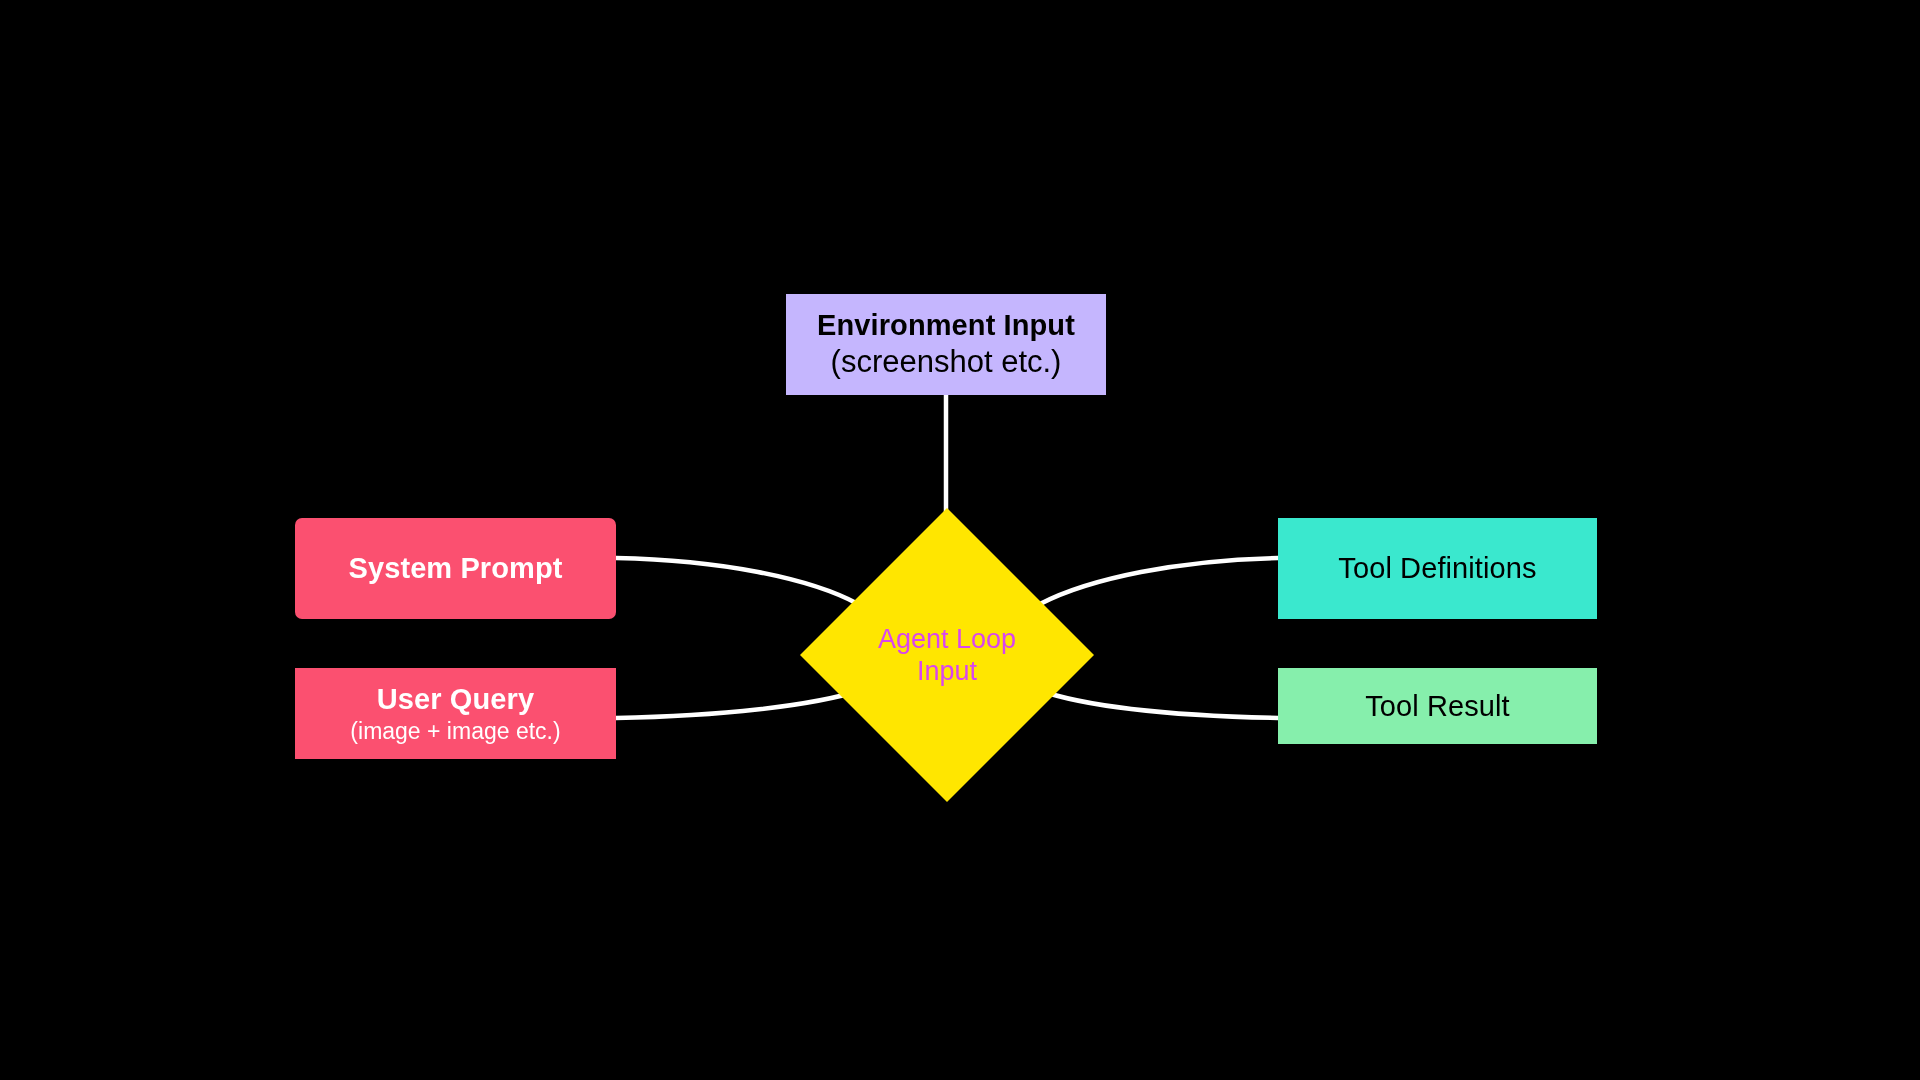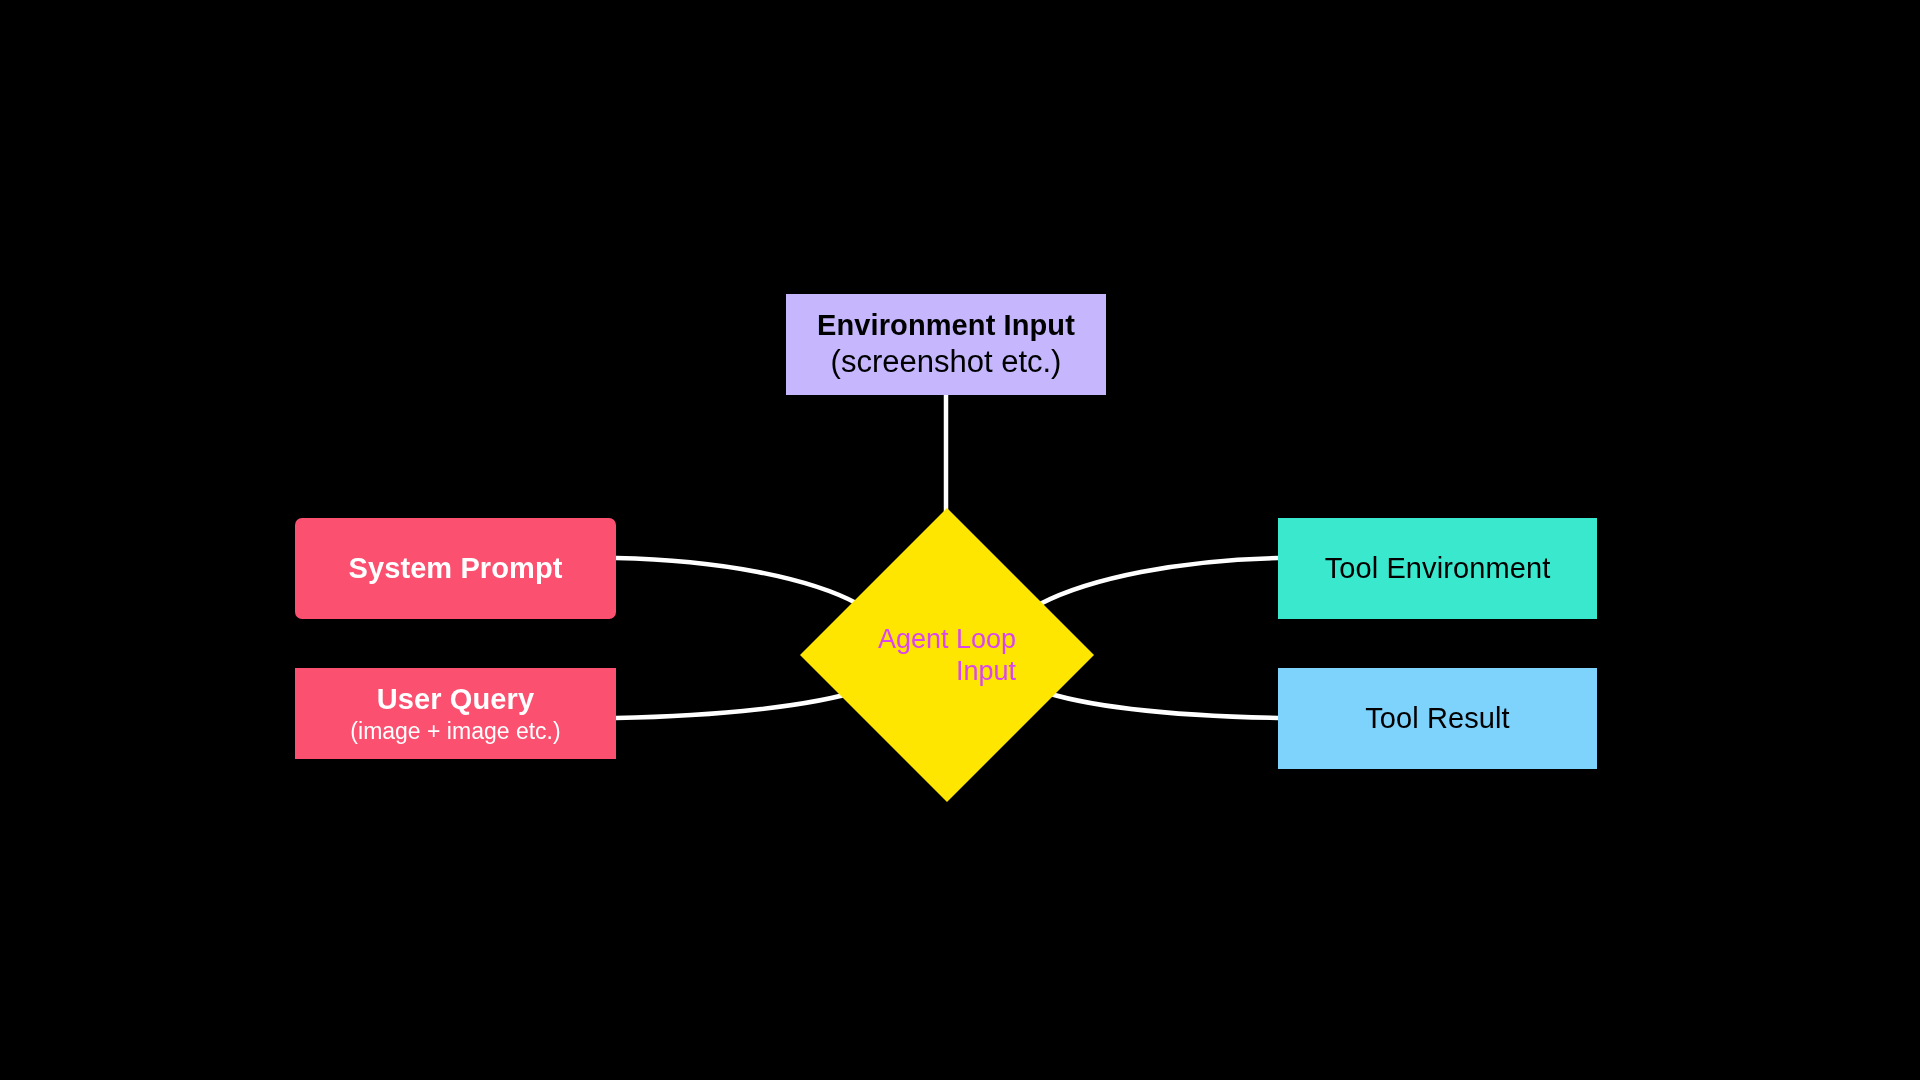--- a/index.html
+++ b/index.html
@@ -26,21 +26,21 @@
     height: 1080px;
     pointer-events: none;
   }
   .node {
     position: absolute;
     box-sizing: border-box;
     display: flex;
     flex-direction: column;
     align-items: center;
     justify-content: center;
-    text-align: right;
+    text-align: center;
     line-height: 1.18;
   }
   .node .title {
     font-size: 30px;
     font-weight: 700;
     letter-spacing: 0.1px;
     white-space: nowrap;
   }
   .node .subtitle {
     font-size: 23px;
@@ -93,22 +93,22 @@
     background: #3ae8ce;
     color: #000000;
   }
   #node-tool-definitions .title { font-size: 29px; font-weight: 400; }
 
   
   #node-tool-result {
     left: 1278px;
     top: 668px;
     width: 319px;
-    height: 101px;
-    background: #7dd3fc;
+    height: 76px;
+    background: #86efac;
     color: #000000;
   }
   #node-tool-result .title { font-size: 29px; font-weight: 400; }
 
   
   #node-agent-loop-memory {
     left: 800px;
     top: 508px;
     width: 294px;
     height: 294px;
@@ -161,21 +161,21 @@
   <div class="node" id="node-system-prompt">
     <span class="title">System Prompt</span>
   </div>
 
   <div class="node" id="node-user-query">
     <span class="title">User Query</span>
     <span class="subtitle">(image + image etc.)</span>
   </div>
 
   <div class="node" id="node-tool-definitions">
-    <span class="title">Tool Environment</span>
+    <span class="title">Tool Definitions</span>
   </div>
 
   <div class="node" id="node-tool-result">
     <span class="title">Tool Result</span>
   </div>
 
   <div class="node" id="node-agent-loop-memory">
     <div class="diamond-shape"></div>
     <div class="diamond-label">
       <span class="l1">Agent Loop</span>

